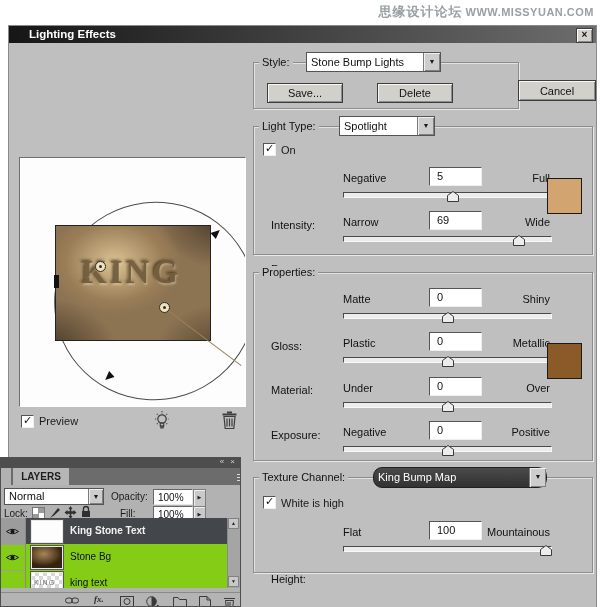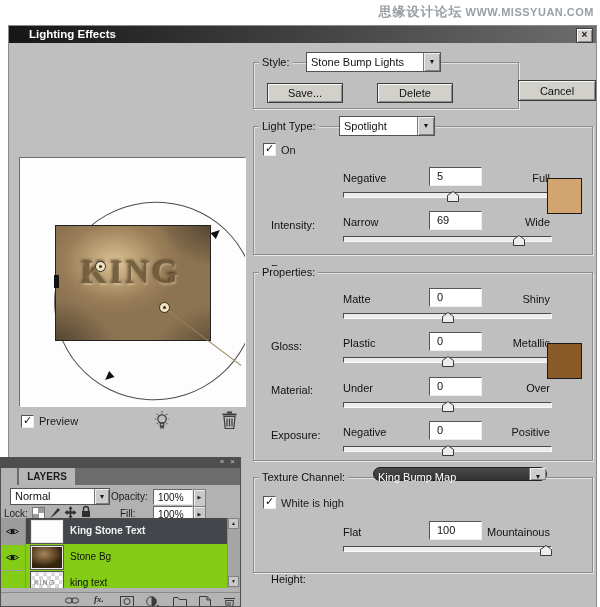--- a/index.html
+++ b/index.html
@@ -83,21 +83,21 @@
          border:1px solid;border-color:#4a4a4a #f8f8f8 #f8f8f8 #4a4a4a;}
   .thumb{position:absolute;top:-2px;margin-left:-6px;width:12px;height:11px;}
 
   .swatch{position:absolute;width:33px;height:34px;border:1px solid #1a1a1a;}
 
   
   .layers-panel{position:absolute;left:0;top:457px;width:241px;height:150px;background:#b2b2b2;
                 border:1px solid #4f4f4f;box-sizing:border-box;z-index:5;overflow:hidden;}
   .lp-dragbar{position:absolute;left:0;top:0;width:100%;height:10px;background:#4e4e4e;}
   .lp-dragbar .dicons{position:absolute;right:3px;top:-1px;color:#cfcfcf;font-size:8px;letter-spacing:2px;}
-  .lp-tabbar{position:absolute;left:16px;top:10px;width:100%;height:17px;background:#6c6c6c;}
+  .lp-tabbar{position:absolute;left:10px;top:10px;width:100%;height:17px;background:#6c6c6c;}
   .lp-tab{position:absolute;left:2px;top:0;width:56px;height:17px;background:#b6b6b6;
           font-size:10px;font-weight:bold;text-align:center;line-height:17px;color:#1c1c1c;}
   .lp-menu{position:absolute;right:4px;top:5px;width:12px;height:8px;}
   .lp-menu .lines{position:absolute;right:0;top:1px;width:9px;height:7px;
                   background:repeating-linear-gradient(to bottom,#d8d8d8 0 1px,transparent 1px 3px);}
   .lp-controls{position:absolute;left:0;top:27px;width:100%;height:37px;background:#b2b2b2;}
   .field{position:absolute;background:#fff;border:1px solid;border-color:#666 #e8e8e8 #e8e8e8 #666;
          line-height:15px;padding-left:4px;box-sizing:border-box;}
   .spin{position:absolute;width:11px;height:16px;background:#c9c9c9;border:1px solid #7d7d7d;
         box-shadow:inset 1px 1px 0 #efefef;text-align:center;font-size:5px;line-height:14px;color:#222;}
@@ -285,21 +285,21 @@
       <div class="thumb" style="left:50%;">
         <svg width="12" height="11">
             <polygon points="6,0.5 11.5,4.5 11.5,10.5 0.5,10.5 0.5,4.5" fill="#ededed" stroke="#3a3a3a"></polygon>
           </svg>
       </div>
     </div>
   </div>
 
   <div class="groupbox" style="left:244px;top:451px;width:338px;height:94px;"></div>
   <span class="glabel" style="left:250px;top:445px;">Texture Channel:</span>
-  <div class="combo dark" style="left:364px;top:441px;width:174px;height:14px;z-index:2;border-radius:9px;">
+  <div class="combo dark" style="left:364px;top:441px;width:174px;height:21px;z-index:2;border-radius:9px;">
     <span class="combo-text">King Bump Map</span>
     <div class="combo-btn"><span>▼</span></div>
   </div>
   <div class="checkbox" style="left:254px;top:470px;"><span class="cb-mark">✓</span></div>
   <span class="lbl" style="left:272px;top:471px;">White is high</span>
 
   <div class="srow" style="top:495px;">
     <span class="rlabel">Height:</span>
     <span class="minl">Flat</span>
     <span class="maxl">Mountainous</span>
@@ -318,21 +318,21 @@
   <div class="lp-dragbar">
     <span class="dicons"><span>«</span> <span>×</span></span>
   </div>
   <div class="lp-tabbar">
     <div class="lp-tab">LAYERS</div>
     <div class="lp-menu">
         <span class="lines"></span>
       </div>
   </div>
   <div class="lp-controls">
-    <div class="combo" style="left:9px;top:3px;width:100px;height:17px;">
+    <div class="combo" style="left:3px;top:3px;width:100px;height:17px;">
       <span class="combo-text" style="line-height:15px;">Normal</span>
       <div class="combo-btn" style="width:14px;"><span style="line-height:15px;">▼</span></div>
     </div>
     <span class="lbl" style="left:110px;top:6px;font-size:10px;">Opacity:</span>
     <div class="field" style="left:152px;top:4px;width:40px;height:16px;font-size:10px;">100%</div>
     <div class="spin" style="left:192px;top:4px;">▶</div>
     <span class="lbl" style="left:3px;top:23px;font-size:10px;">Lock:</span>
     <div class="abs" style="left:31px;top:22px;width:11px;height:11px;border:1px solid #777;
          background:conic-gradient(#9a9a9a 25%,#fff 0 50%,#9a9a9a 0 75%,#fff 0);"></div>
     <div class="abs" style="left:48px;top:21px;">

